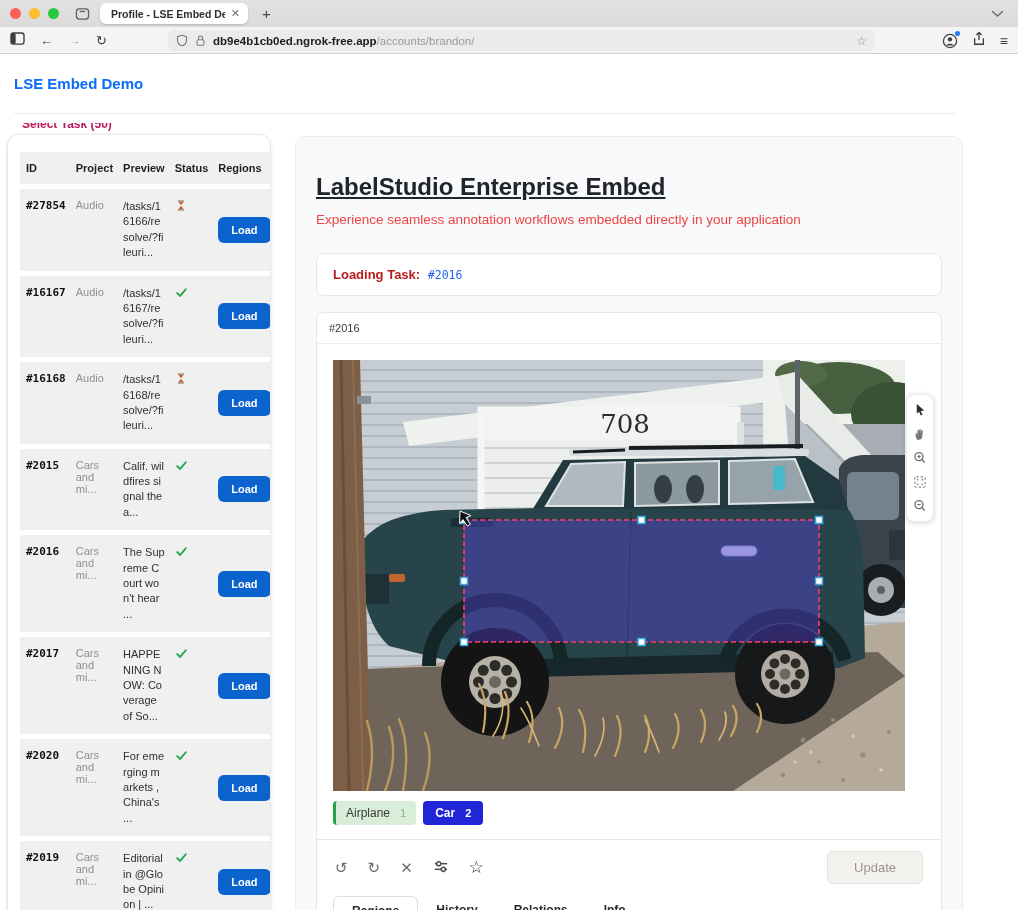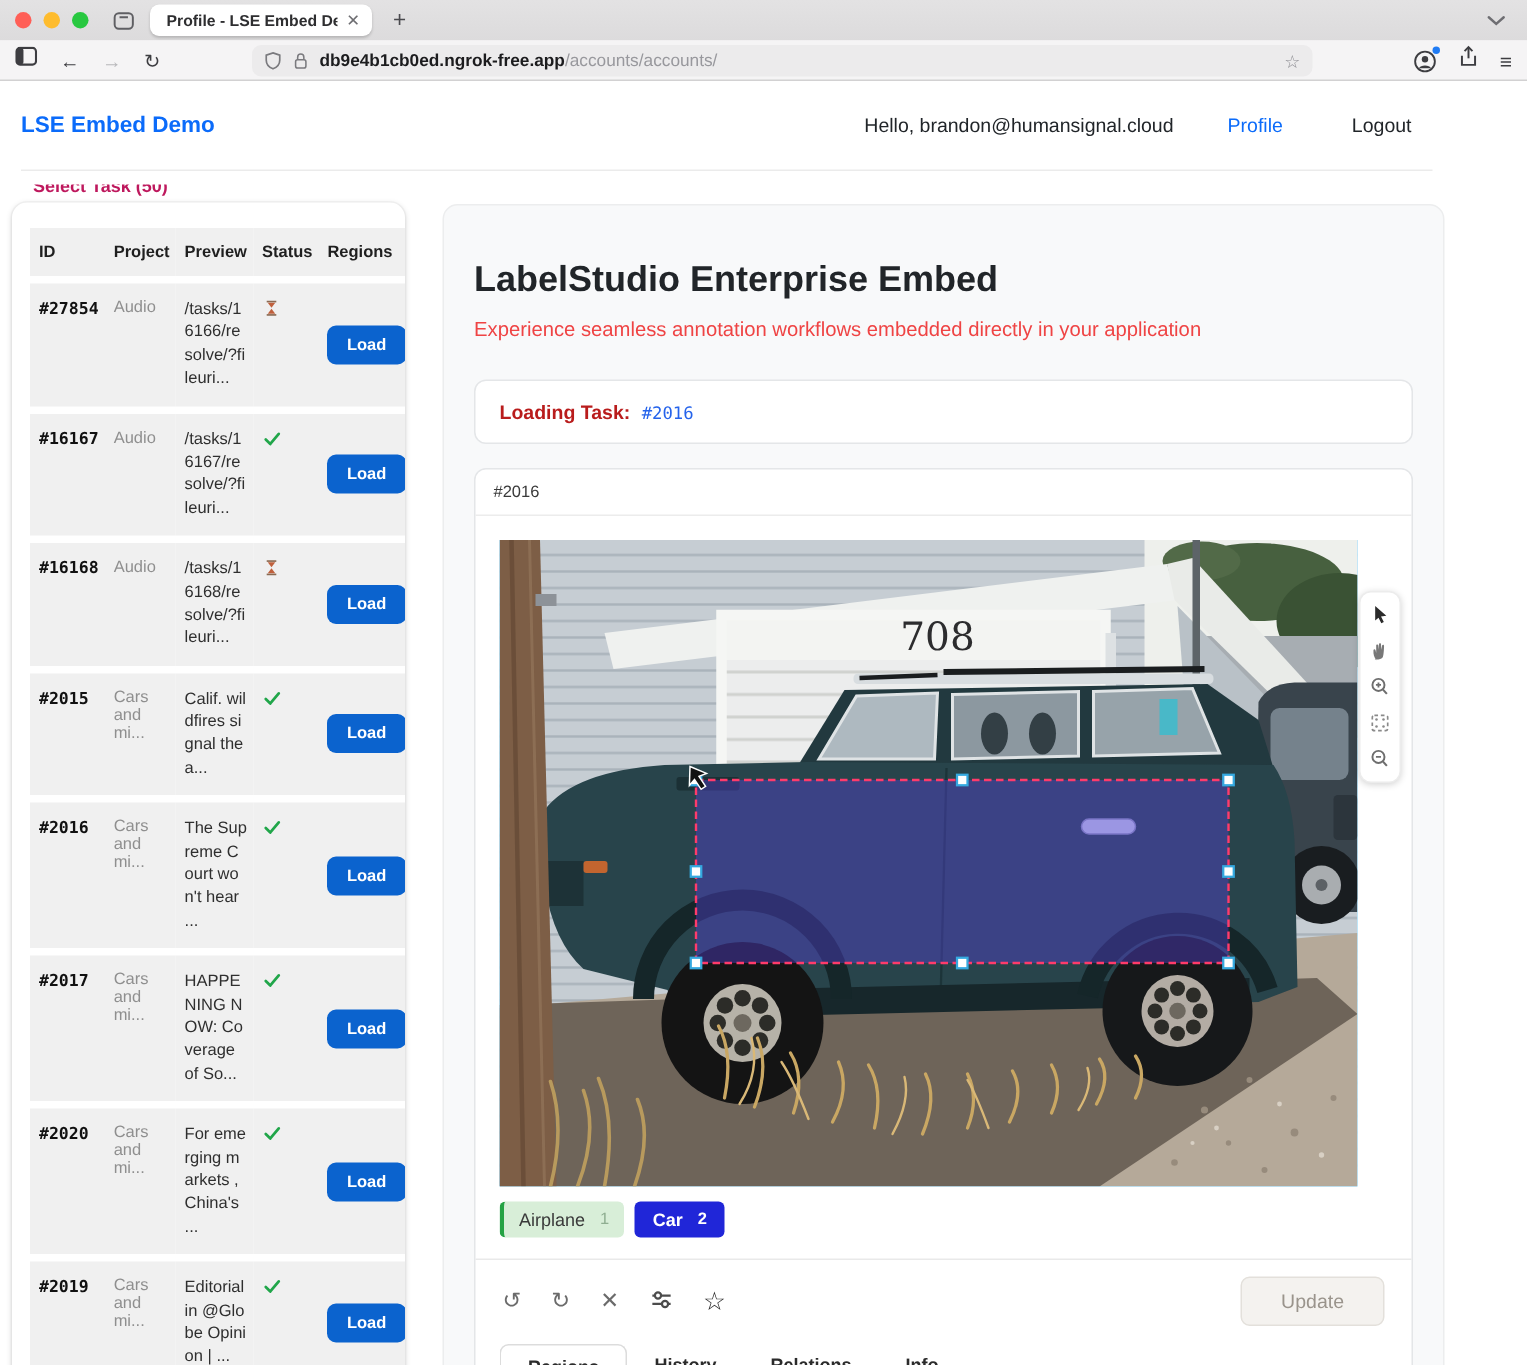--- a/index.html
+++ b/index.html
@@ -55,21 +55,21 @@
   table.tasks td { background:#f0f0f0; font-size:11px; vertical-align:top; padding:10px 4px 10px 6px; }
   .cell-id { font-family:"DejaVu Sans Mono", monospace; font-weight:700; font-size:10.5px; color:#111; }
   .cell-project { color:#8f8f8f; word-break:break-word; }
   .cell-preview { color:#2f2f2f; word-break:break-all; line-height:1.4; }
   .cell-action { vertical-align:middle !important; text-align:right; padding-right:6px !important; }
   .load-btn { background:#0b63ce; color:#fff; font-size:11px; font-weight:700; border:none; border-radius:6px; padding:7px 13px; cursor:pointer; font-family:inherit; }
   .status-cell svg { display:inline-block; }
 
   
   .main-card { position:absolute; left:295px; top:22px; width:668px; height:920px; background:#f8f9fa; border:1px solid #ecedee; border-radius:10px; padding:20px; }
-  .h1 { font-size:24px; font-weight:700; color:#212529; margin:16px 0 11px; }
+  .h1 { font-size:24px; font-weight:700; color:#212529; margin:16px 0 11px;text-decoration:underline; }
   .subtitle { font-size:13.5px; color:#ef4444; }
   .loading-box { margin-top:26px; background:#fff; border:1px solid #e4e6e8; border-radius:8px; padding:13px 16px; font-size:13px; }
   .loading-label { font-weight:700; color:#b91c1c; }
   .loading-id { font-family:"DejaVu Sans Mono", monospace; font-size:11.5px; color:#2563eb; margin-left:4px; }
 
   .panel { margin-top:16px; background:#fff; border:1px solid #e4e6e8; border-radius:8px; }
   .panel-head { padding:9px 12px; font-size:11px; color:#3a3a3a; border-bottom:1px solid #ececec; }
   .panel-body { padding:16px; position:relative; }
   .scene { width:572px; height:431px; position:relative; overflow:hidden; background:#7dd3fc; }
   .scene svg { display:block; }
@@ -137,21 +137,21 @@
       <span class="nav-btn">↻</span>
     </div>
     <div class="urlbar">
       <svg width="12" height="13" viewBox="0 0 16 17">
           <path d="M8 1.5 L14 3.5 V8 c0 4-2.6 6.3-6 7.6 C4.6 14.3 2 12 2 8 V3.5 Z" fill="none" stroke="#7a7a7e" stroke-width="1.5"></path>
         </svg>
       <svg width="11" height="13" viewBox="0 0 16 18" style="margin-left:7px">
           <rect x="3" y="8" width="10" height="8" rx="2" fill="none" stroke="#7a7a7e" stroke-width="1.5"></rect>
           <path d="M5 8 V5.5 a3 3 0 0 1 6 0 V8" fill="none" stroke="#7a7a7e" stroke-width="1.5"></path>
         </svg>
-      <span class="url-text"><span class="url-domain">db9e4b1cb0ed.ngrok-free.app</span><span class="url-path">/accounts/accounts/</span></span>
+      <span class="url-text"><span class="url-domain">db9e4b1cb0ed.ngrok-free.app</span><span class="url-path">/accounts/brandon/</span></span>
       <span class="url-star">☆</span>
     </div>
     <div class="chrome-right">
       <span class="acct">
         <svg width="16" height="16" viewBox="0 0 18 18">
             <circle cx="9" cy="9" r="7.4" fill="none" stroke="#3d3d41" stroke-width="1.4"></circle>
             <circle cx="9" cy="7.3" r="2.4" fill="#3d3d41"></circle>
             <path d="M4.5 14 c1-2.6 8-2.6 9 0" fill="#3d3d41"></path>
           </svg>
         <span class="acct-dot"></span>
@@ -163,25 +163,20 @@
             <polyline points="5,4.5 8,1.5 11,4.5" fill="none" stroke="#3d3d41" stroke-width="1.5"></polyline>
           </svg>
       </span>
       <span class="menu-glyph">≡</span>
     </div>
   </div>
 
   <div class="site">
     <div class="site-header">
       <span class="brand">LSE Embed Demo</span>
-      <span class="hdr-right">
-        <span class="greeting">Hello, brandon@humansignal.cloud</span>
-        <span class="profile-link">Profile</span>
-        <span class="logout-link">Logout</span>
-      </span>
     </div>
     <div class="hr"></div>
 
     <div class="content">
 
       <div class="sidebar-col">
         <div class="clip-heading">
             <span>Select Task (50)</span>
           </div>
         <div class="task-card">

